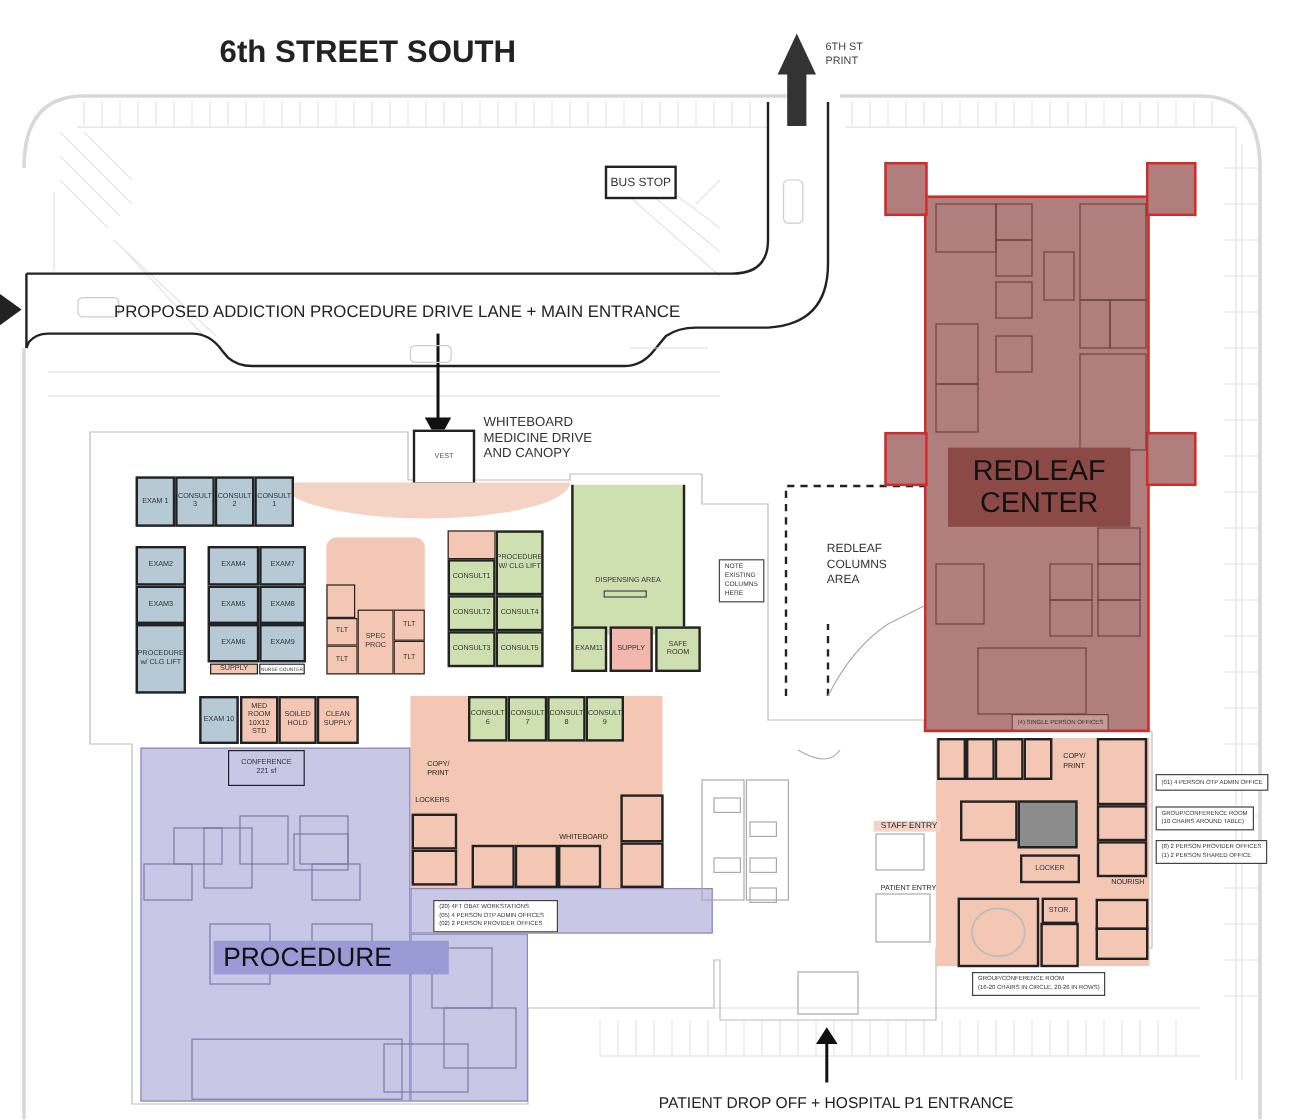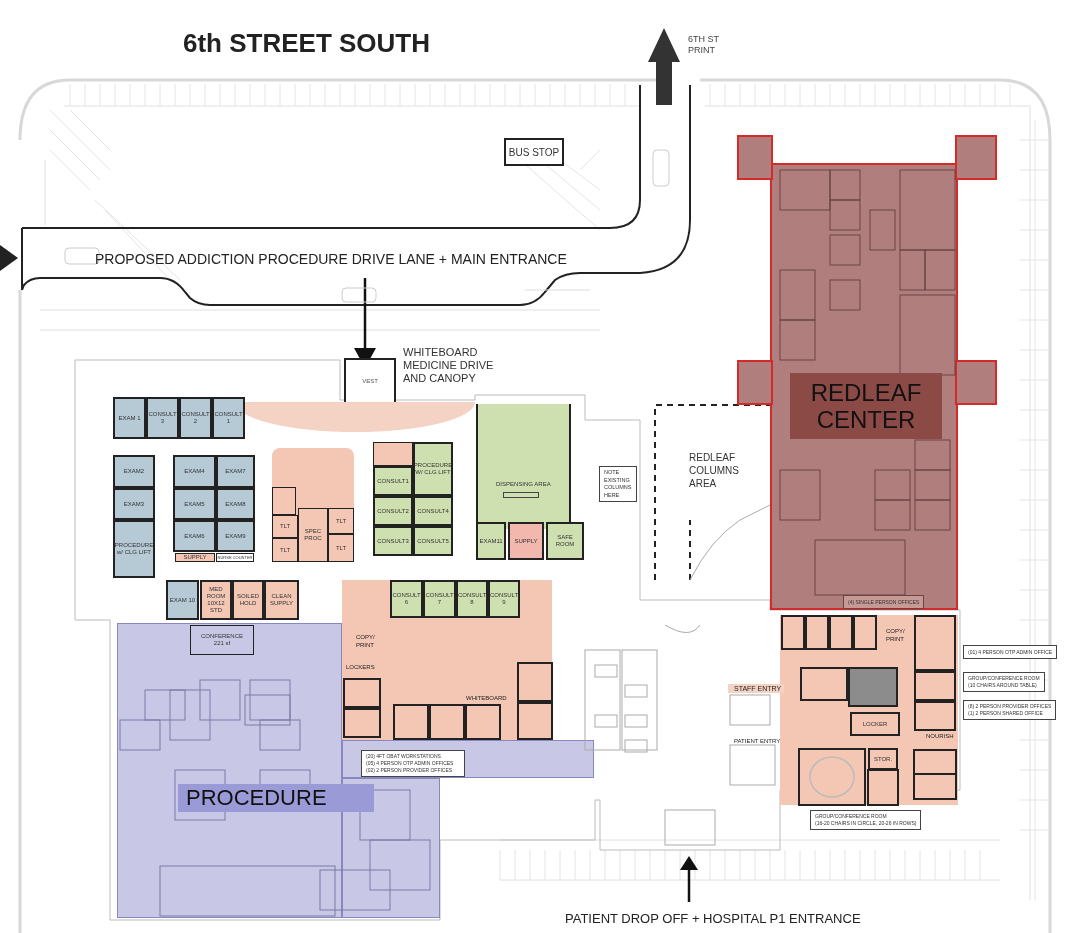--- a/index.html
+++ b/index.html
@@ -377,13 +377,13 @@
     <rect x="625" y="715" width="22" height="12"></rect>
     <rect x="625" y="740" width="22" height="12"></rect>
     <path d="M665 625 Q690 640 700 625"></path>
     <rect x="665" y="810" width="50" height="35"></rect>
     <rect x="730" y="695" width="40" height="30"></rect>
     <rect x="730" y="745" width="45" height="40"></rect>
     <path d="M690 580 Q710 540 740 520 L770 505"></path>
   </g>
 </svg>
 
-<div class="lbl" style="left:565px; top:911px; font-size:13px; color:#222;">PATIENT DROP OFF + HOSPITAL P1 ENTRANCE</div>
+<div class="lbl" style="left:549px; top:911px; font-size:13px; color:#222;">PATIENT DROP OFF + HOSPITAL P1 ENTRANCE</div>
 
 </body></html>

